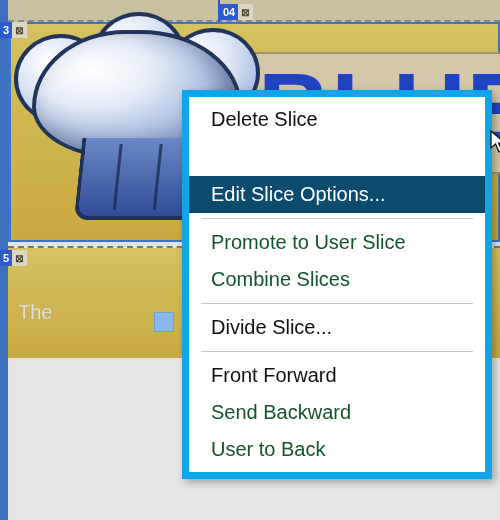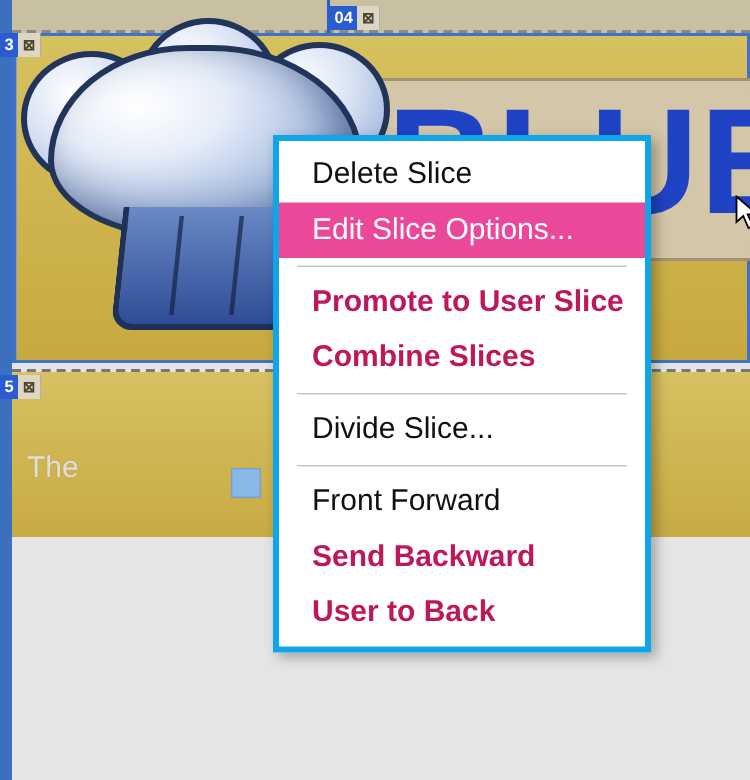--- a/index.html
+++ b/index.html
@@ -181,41 +181,41 @@
     width: 20px; height: 20px;
     background: #8ab9e8;
     border: 1px solid #6fa3d8;
     z-index: 6;
   }
 
   
   .ctx {
     position: absolute;
     left: 182px; top: 90px;
-    width: 252px;
+    width: 310px;
     background: #ffffff;
-    border: 4px solid #0ea5e9;
+    border: 7px solid #0ea5e9;
     box-shadow: 3px 3px 8px rgba(0,0,0,0.3);
     z-index: 20;
     padding: 4px 0;
   }
   .ctx-item {
     padding: 7px 22px 7px 22px;
     font-size: 20px;
     color: #111;
     cursor: default;
     white-space: nowrap;
   }
   .ctx-item.disabled {
-    color: #be185d;
-    font-weight: bold;
+    color: #14532d;
   }
   .ctx-item.highlight {
-    background: #ec4899;
+    background: #0c4a6e;
     color: #ffffff;
+    margin-top: 38px;
   }
   .ctx-sep {
     height: 1px;
     background: #c8c8c8;
     margin: 5px 12px;
   }
 
   
   .cursor {
     position: absolute;

